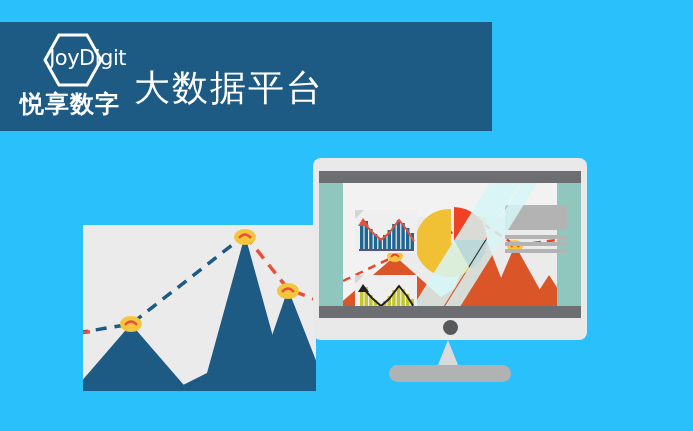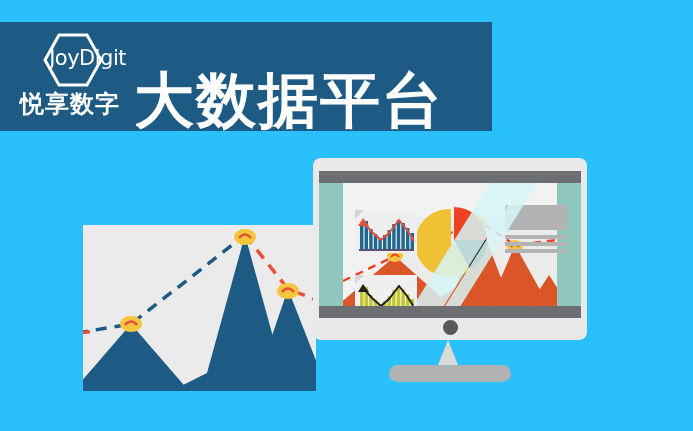--- a/index.html
+++ b/index.html
@@ -63,22 +63,22 @@
     font-size: 24px;
     font-weight: bold;
     letter-spacing: 1px;
     font-family: "DejaVu Sans", sans-serif;
   }
   .header-title {
     position: absolute;
     left: 134px;
     top: 48px;
     color: #ffffff;
-    font-size: 60px;
-    font-weight: bold;
+    font-size: 36px;
+    font-weight: normal;
     letter-spacing: 2px;
     line-height: 1;
     font-family: "DejaVu Sans", sans-serif;
     white-space: nowrap;
   }
 
   
   .left-panel {
     position: absolute;
     left: 83px;

